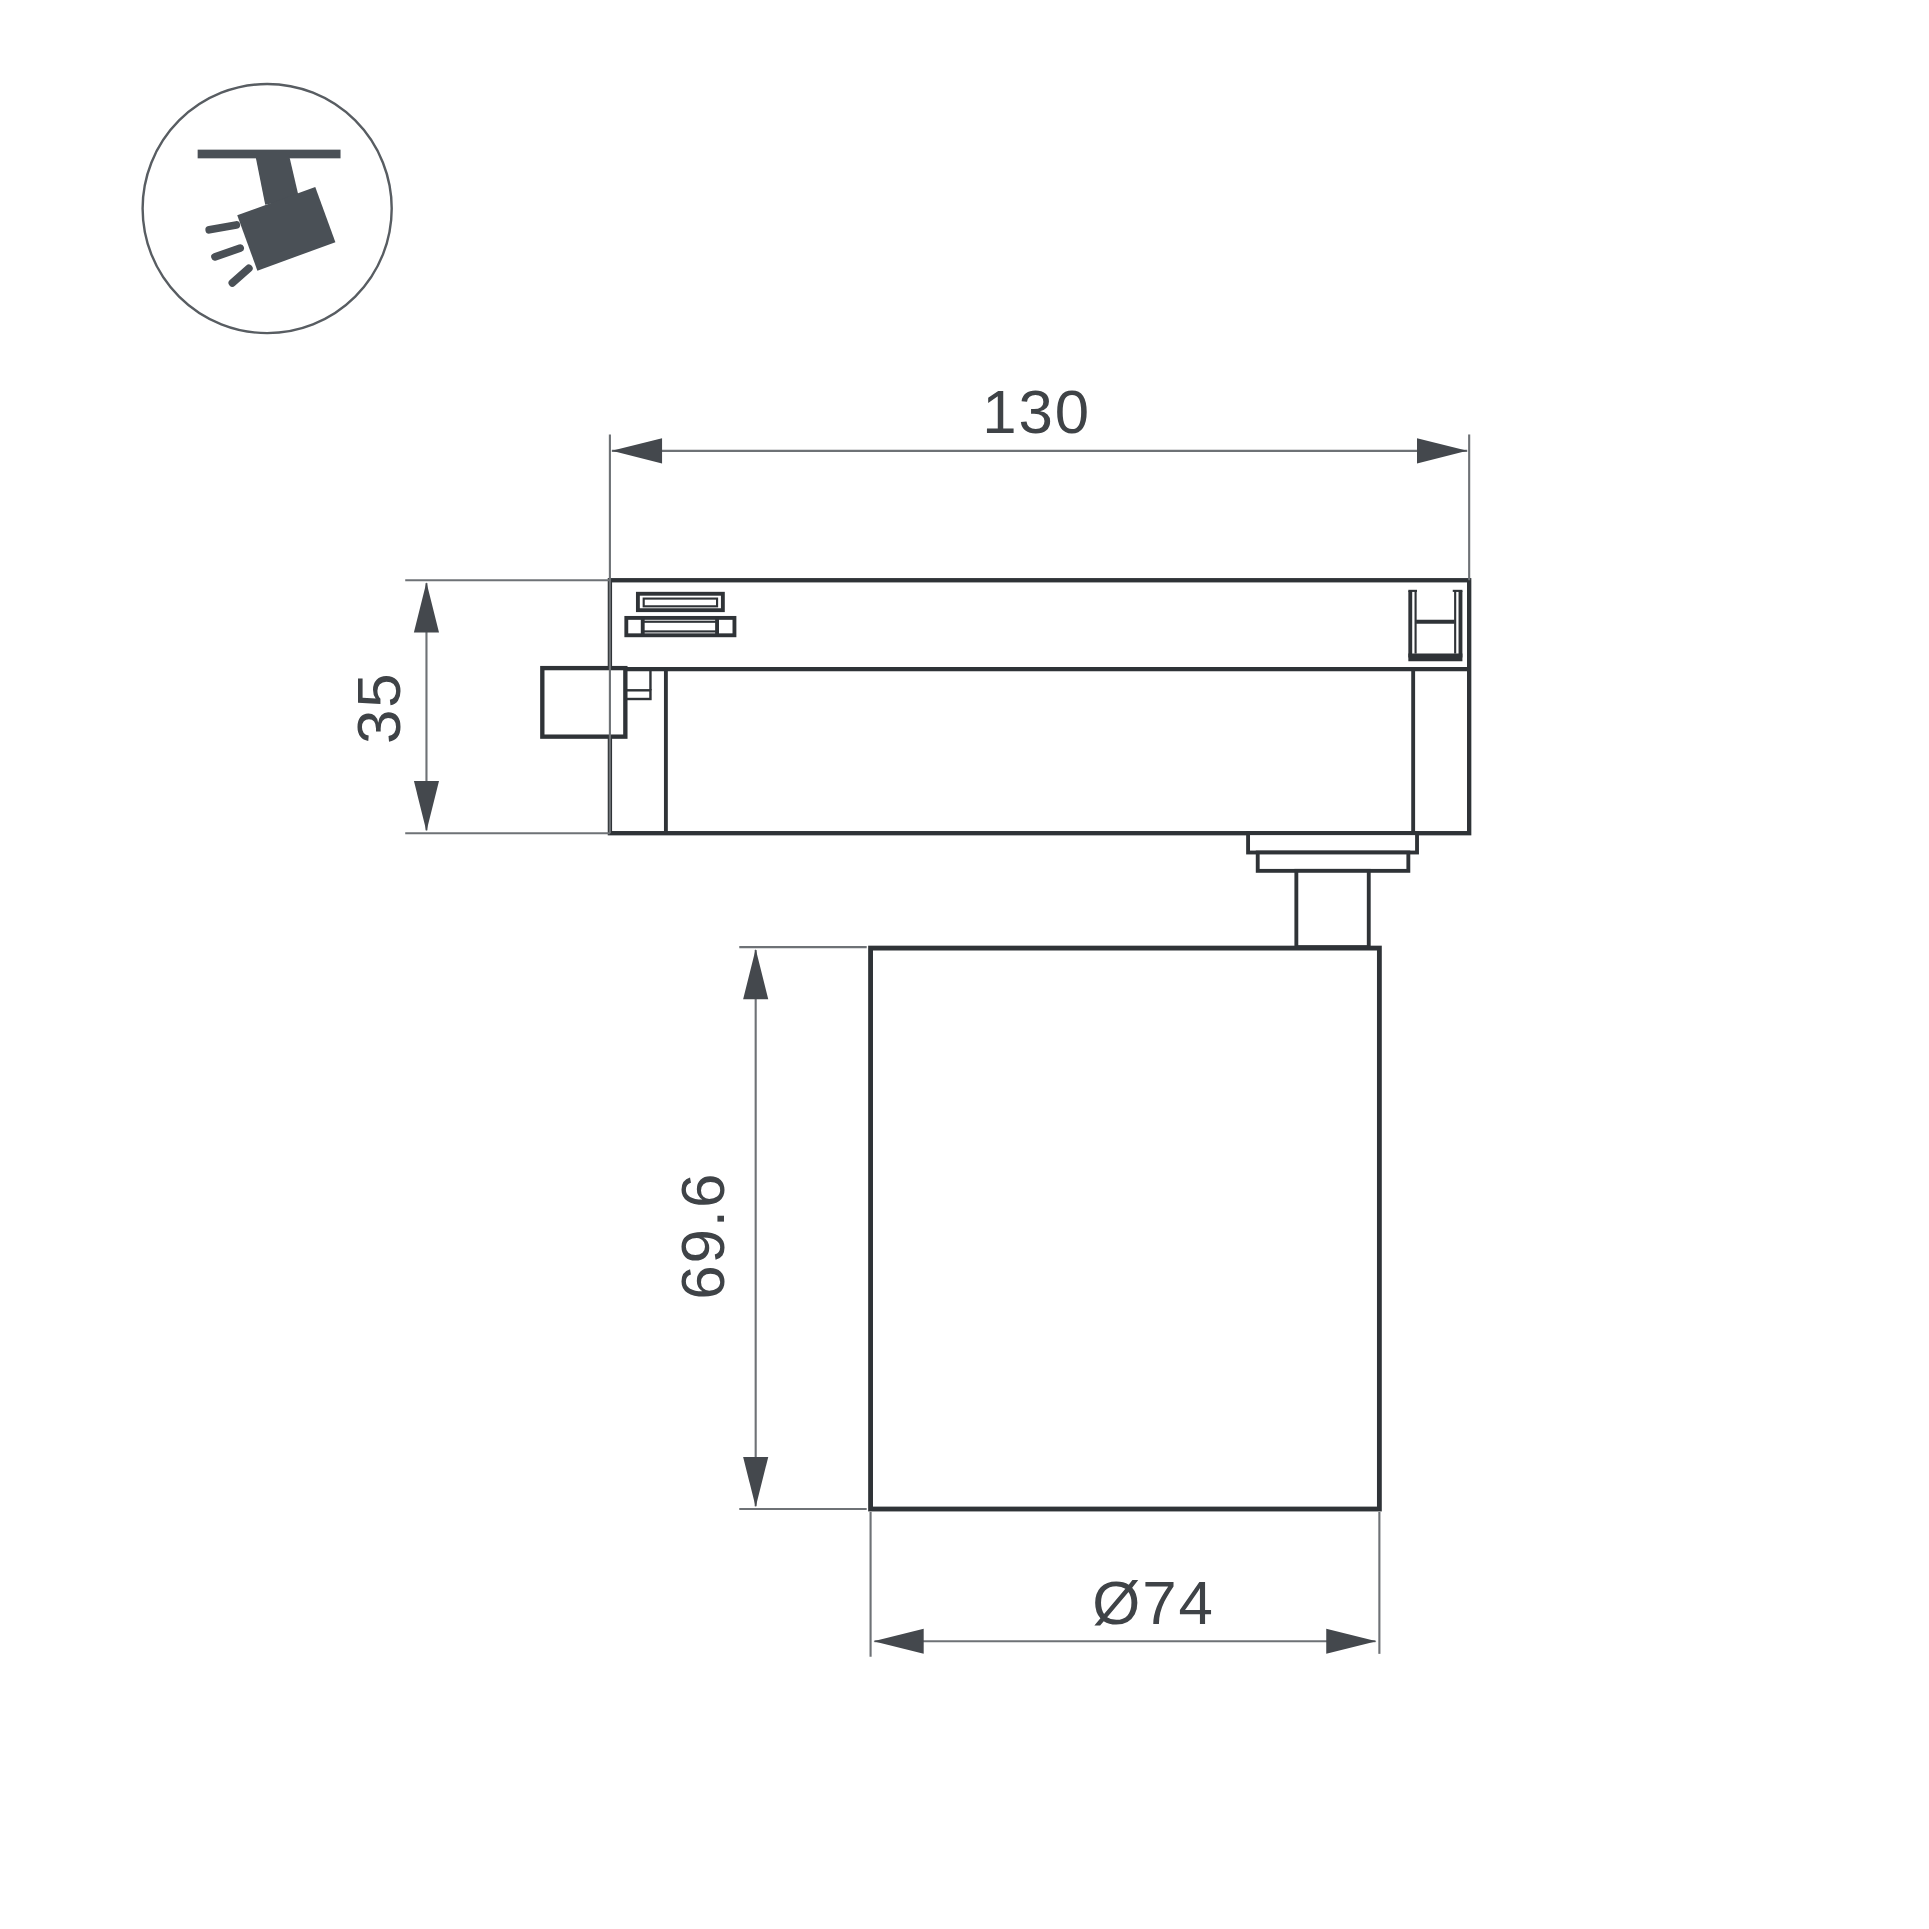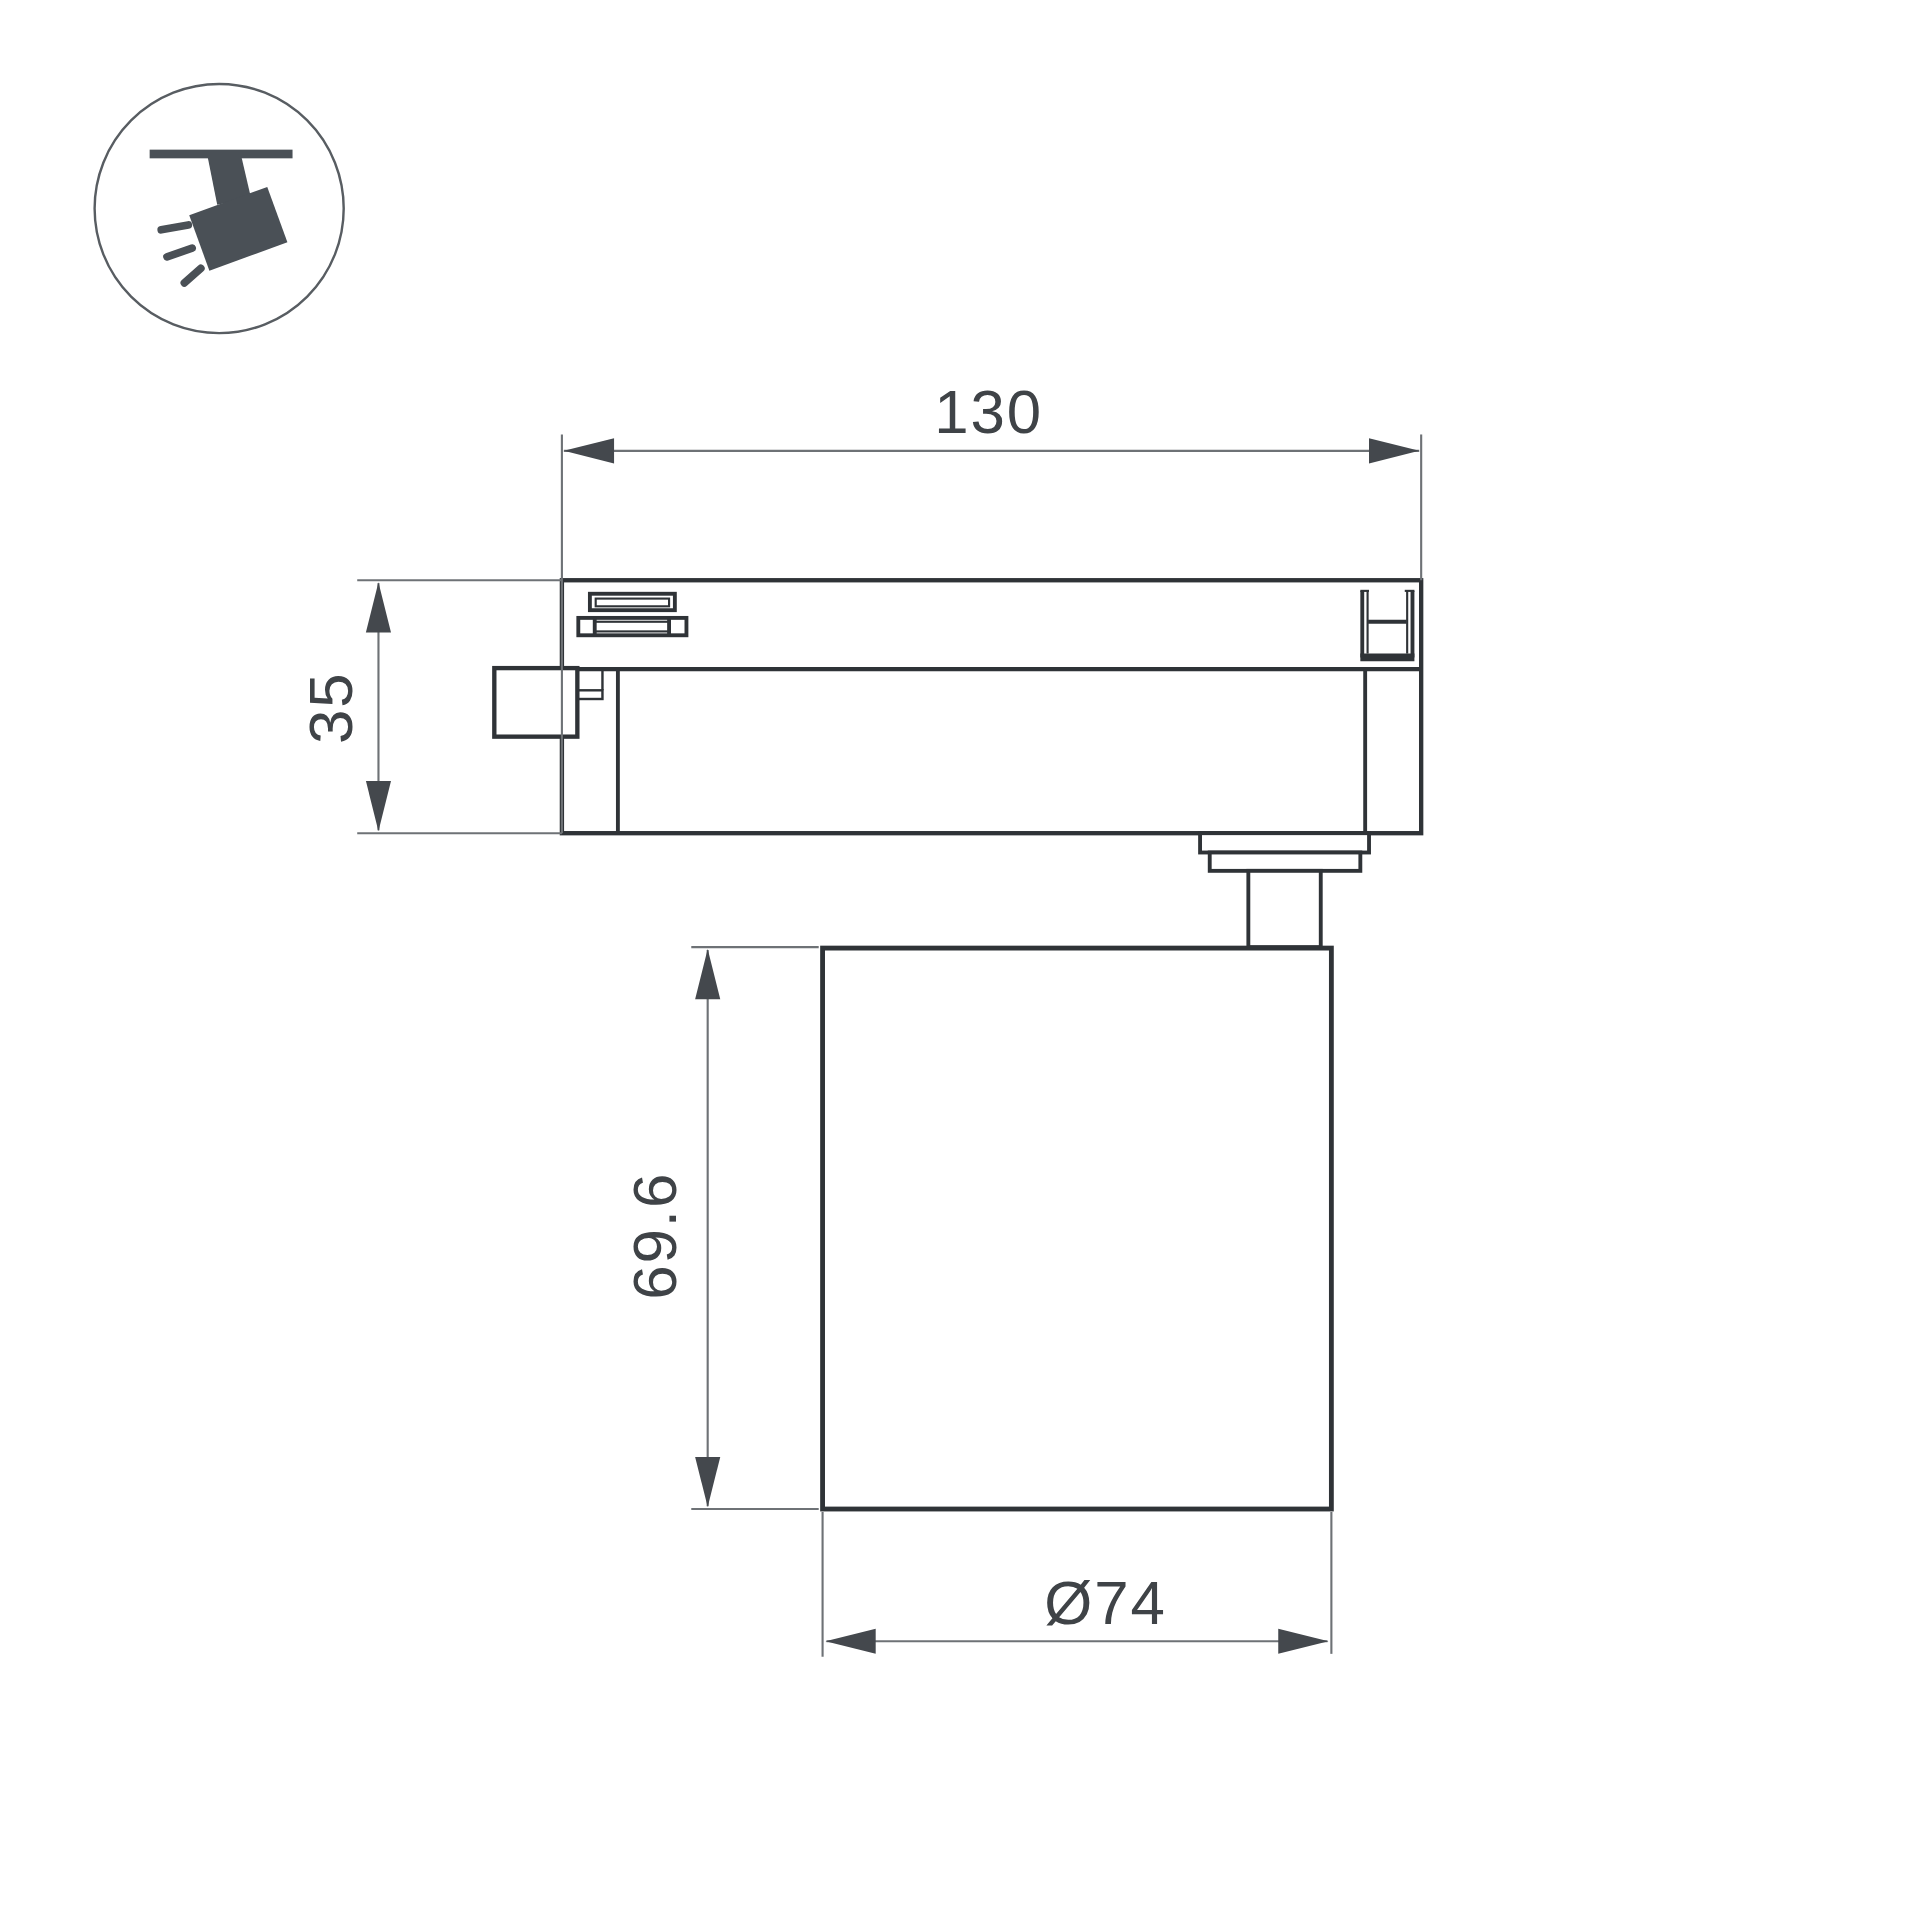--- a/index.html
+++ b/index.html
@@ -11,20 +11,21 @@
     --arrow:#44484d;
     --icon_glyph:#4a5056;
     --icon_ring:#585d62;
   }
   html,body{margin:0;padding:0;background:var(--background);}
   .canvas{
     position:relative;
     width:1627px;height:1929px;
     background:var(--background);
     overflow:hidden;
+    margin-left:48px;
   }
   svg{display:block;}
   .dim-text{
     font-family:"Liberation Sans", sans-serif;
     font-size:64px;
     letter-spacing:2px;
     fill:var(--dimension_text);
   }
 </style>
 </head>

